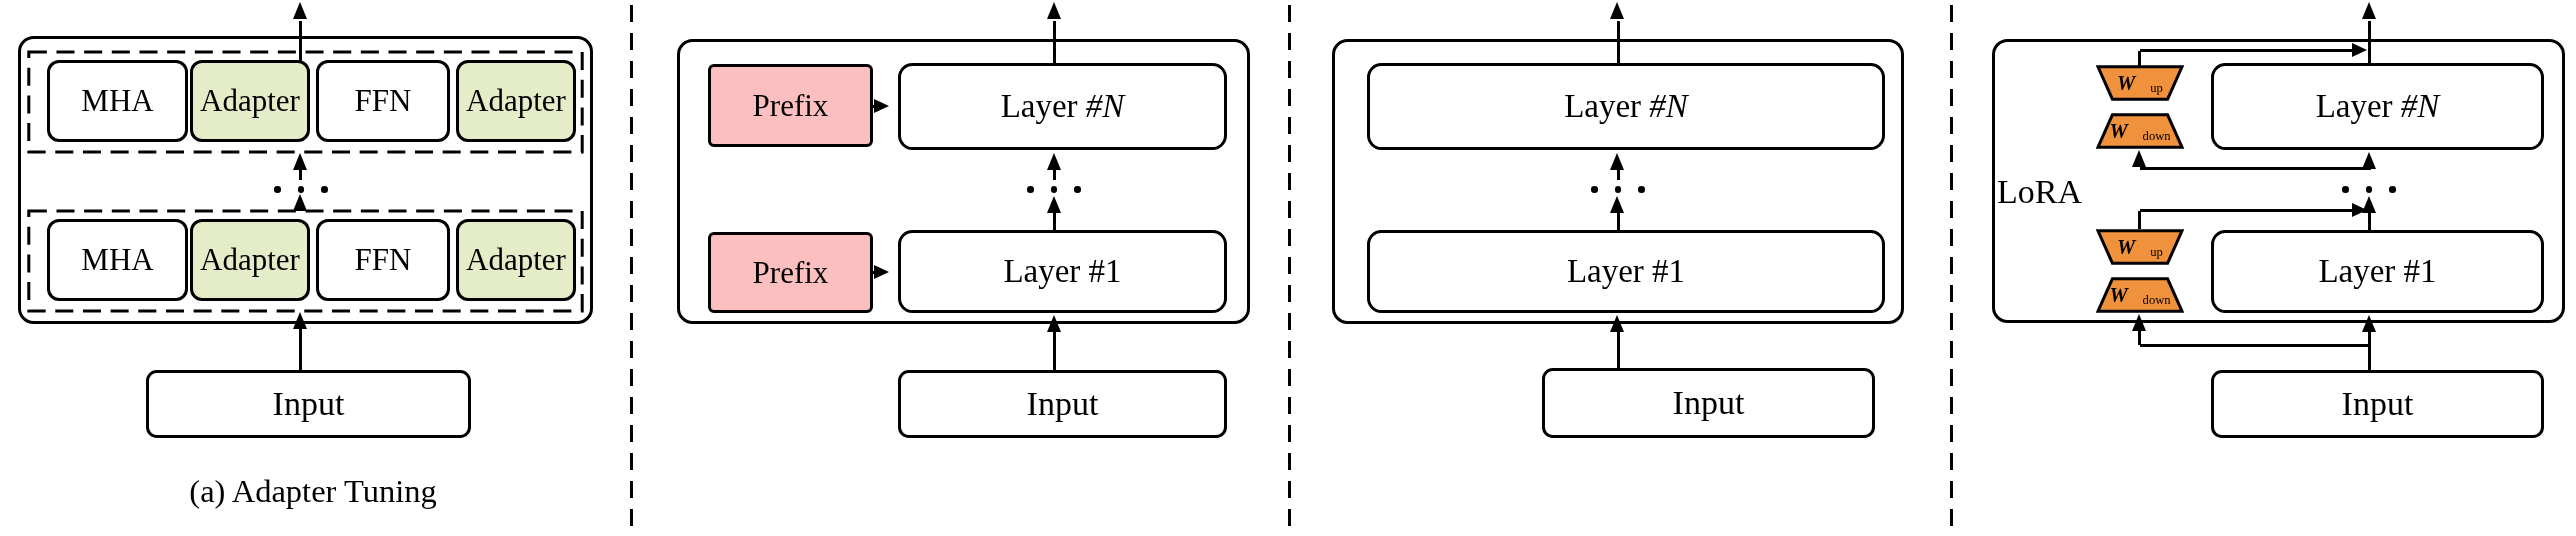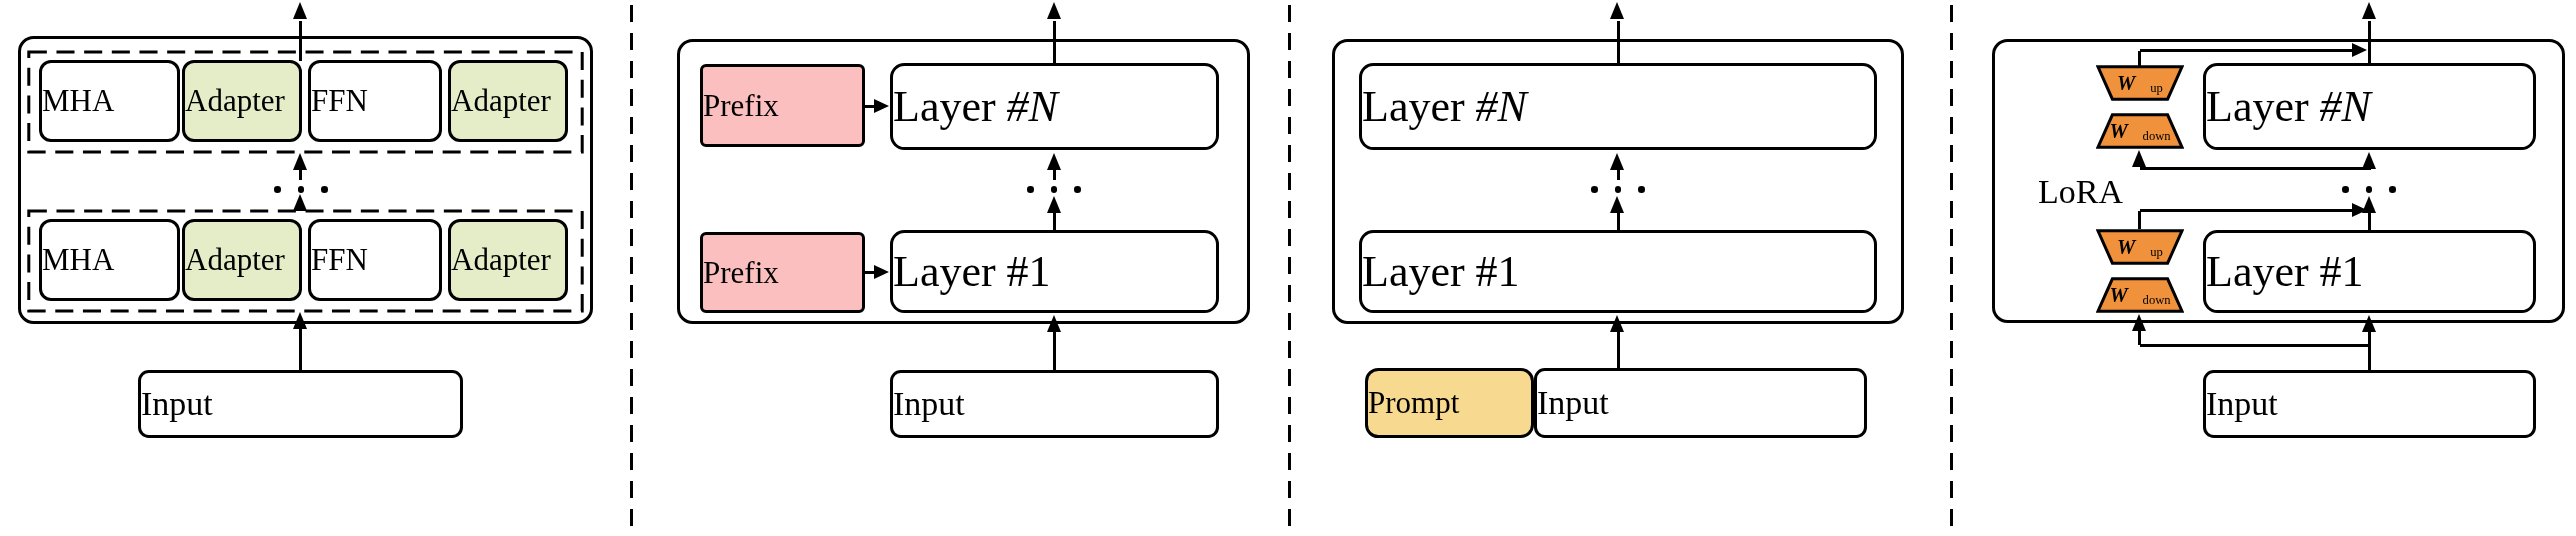--- a/index.html
+++ b/index.html
@@ -4,22 +4,22 @@
 <style>
   html,body{margin:0;padding:0;background:#fff;}
   .fig{position:relative;width:2576px;height:536px;background:#ffffff;overflow:hidden;
        font-family:"Liberation Serif",serif;color:#000;}
   
   .divider{position:absolute;top:4.8px;width:3px;height:527px;
     background:repeating-linear-gradient(180deg,#000 0 17px,transparent 17px 28px);}
   
   .outer{position:absolute;border:3.6px solid #000;border-radius:15.6px;background:#fff;box-sizing:border-box;z-index:1;}
   .box{position:absolute;border:3px solid #000;border-radius:12px;background:#fff;box-sizing:border-box;
-       display:flex;align-items:center;justify-content:flex-start;font-size:31px;z-index:3;}
-  .layerbox{font-size:44px;border-radius:14.4px;}
+       display:flex;align-items:center;justify-content:center;font-size:31px;z-index:3;margin-left:8px;}
+  .layerbox{font-size:33px;border-radius:14.4px;}
   .inputbox{font-size:34px;border-radius:10.8px;}
   .green{background:#e5edc8;}
   .pink{background:#fbbfbf;border-radius:6px;}
   .yellow{background:#f7d98f;border-radius:13.2px;z-index:5;}
   
   .vl{position:absolute;width:3px;background:#000;z-index:2;}
   .hl{position:absolute;height:3px;background:#000;z-index:2;}
   .ah-up{position:absolute;width:0;height:0;border-left:7.8px solid transparent;
     border-right:7.8px solid transparent;border-bottom:17px solid #000;z-index:4;}
   .ah-right{position:absolute;width:0;height:0;border-top:7.2px solid transparent;
@@ -27,21 +27,21 @@
   .dotrow{position:absolute;width:54px;height:7.2px;display:flex;justify-content:space-between;z-index:2;}
   .dot{width:6.6px;height:6.6px;border-radius:50%;background:#000;}
   .dashedrect{position:absolute;z-index:2;}
   
   .trap{position:absolute;width:88px;height:36px;z-index:3;}
   .wlabel{position:absolute;inset:0;display:flex;align-items:center;justify-content:center;
     font-style:italic;font-weight:bold;font-size:20.5px;z-index:4;}
   .wsub{font-style:normal;font-weight:normal;font-size:12.6px;margin-left:15px;transform:translateY(4.8px);}
   
   .caption{position:absolute;width:488px;text-align:center;font-size:32.5px;z-index:3;}
-  .loralabel{position:absolute;font-size:34px;z-index:3;width:126px;text-align:right;}
+  .loralabel{position:absolute;font-size:34px;z-index:3;width:126px;text-align:left;}
   .ital{font-style:italic;}
 </style>
 </head>
 <body>
 
 <div class="fig">
 
   <div class="outer" style="left:18px;top:36px;width:575px;height:288px;"></div>
 
   <svg class="dashedrect" style="left:27px;top:50px;" width="557" height="104" viewBox="0 0 926 172">
@@ -86,20 +86,21 @@
       <div class="dot"></div>
       <div class="dot"></div>
     </div>
   <div class="ah-up" style="left:293px;top:194px;"></div>
   <div class="ah-up" style="left:293px;top:312px;"></div>
   <div class="vl" style="left:299px;top:329px;height:43px;"></div>
 
   <div class="box inputbox" style="left:138px;top:370px;width:325px;height:68px;">
       <span>Input</span>
     </div>
+  <div class="caption" style="left:69px;top:473px;">(a) Adapter Tuning</div>
 
   <div class="divider" style="left:630px;"></div>
 
   <div class="outer" style="left:677px;top:39px;width:573px;height:285px;"></div>
 
   <div class="box pink" style="left:700px;top:64px;width:165px;height:83px;">
       <span>Prefix</span>
     </div>
   <div class="box layerbox" style="left:890px;top:63px;width:329px;height:87px;">
       <span><span>Layer </span><span class="ital">#N</span></span>
@@ -152,23 +153,20 @@
   <div class="dotrow" style="left:1591px;top:186px;">
       <div class="dot"></div>
       <div class="dot"></div>
       <div class="dot"></div>
     </div>
   <div class="ah-up" style="left:1610px;top:196px;"></div>
   <div class="vl" style="left:1617px;top:213px;height:17px;"></div>
   <div class="ah-up" style="left:1610px;top:315px;"></div>
   <div class="vl" style="left:1617px;top:332px;height:37px;"></div>
 
-  <div class="box yellow" style="left:1365px;top:368px;width:169px;height:70px;">
-      <span>Prompt</span>
-    </div>
   <div class="box inputbox" style="left:1534px;top:368px;width:333px;height:70px;">
       <span>Input</span>
     </div>
 
   <div class="divider" style="left:1950px;"></div>
 
   <div class="outer" style="left:1992px;top:39px;width:573px;height:284px;"></div>
 
   <div class="loralabel" style="left:1997px;top:173px;">LoRA</div>
 

